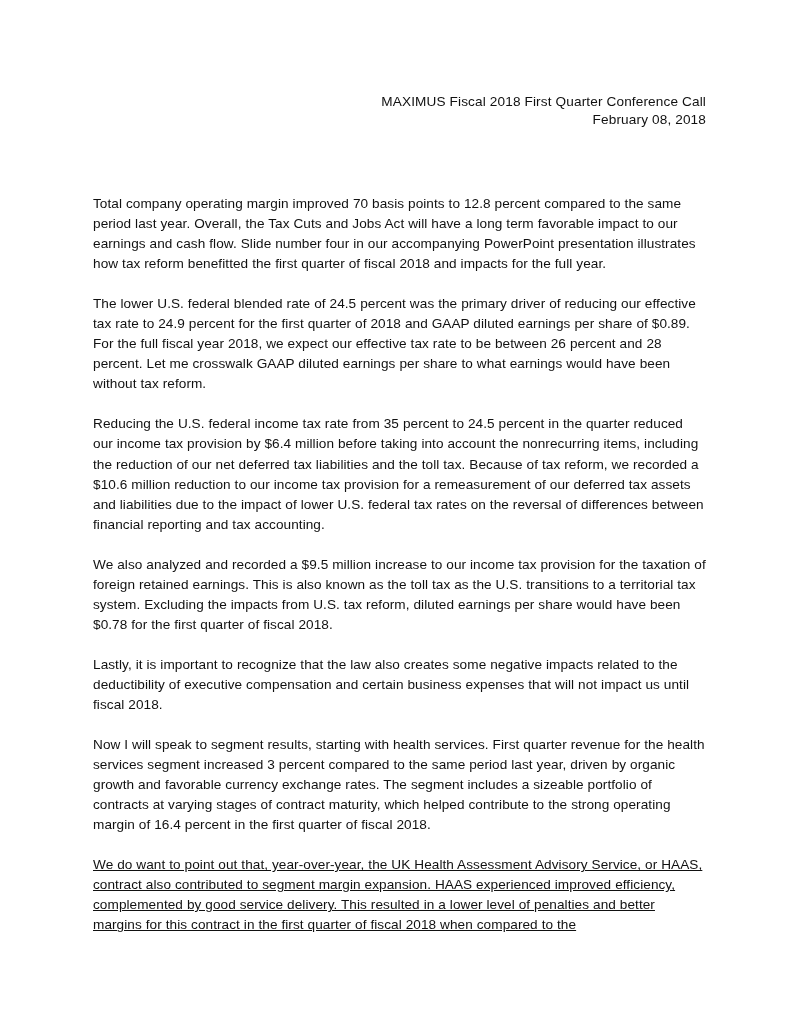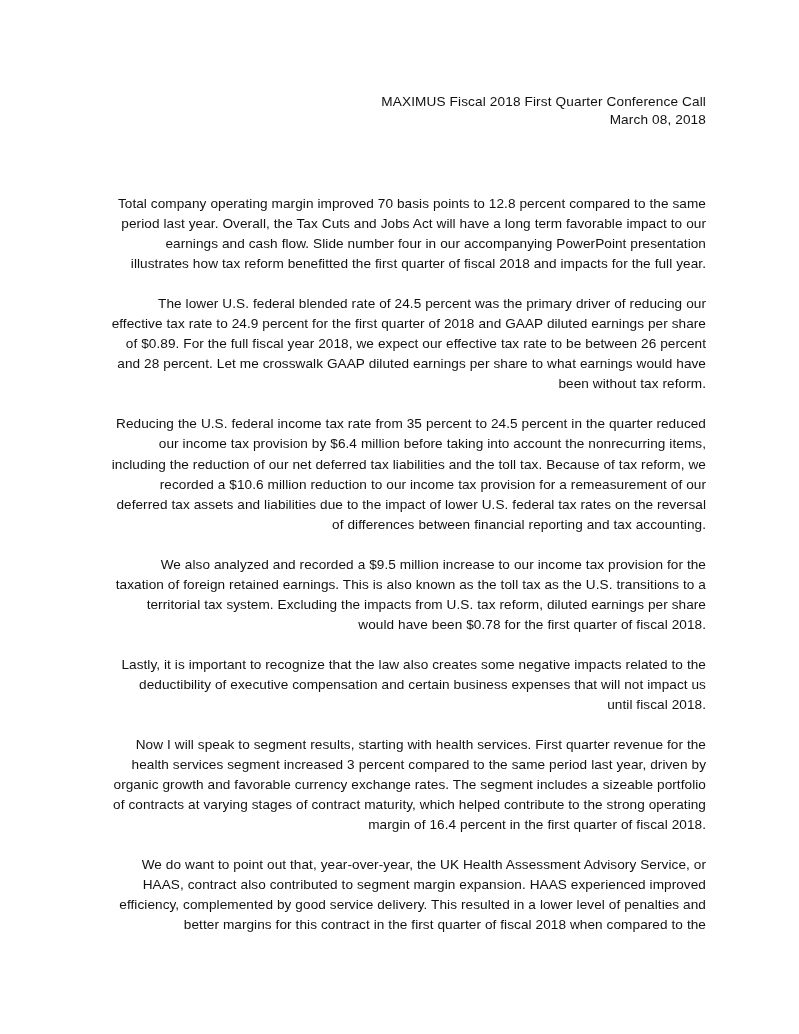--- a/index.html
+++ b/index.html
@@ -43,36 +43,36 @@
     left: 93px;
     width: 613px;
     color: #111111;
     font-size: 13.6px;
     line-height: 20.05px;
     text-align: left;
     letter-spacing: 0.005em;
     word-spacing: 0.004em;
   }
   .doc-body .para {
-    margin: 0 0 20px 18px;
+    margin: 0 0 20px 0;
     padding: 0;
-    text-align: right;
   }
   .doc-body .para:last-child {
     margin-bottom: 0;
+    text-decoration: underline;
   }
 </style>
 </head>
 <body>
 
 <div class="page">
 
   <div class="doc-header">
     <span class="hdr-line">MAXIMUS Fiscal 2018 First Quarter Conference Call</span>
-    <span class="hdr-line">March 08, 2018</span>
+    <span class="hdr-line">February 08, 2018</span>
   </div>
 
   <div class="doc-body">
     <p class="para">Total company operating margin improved 70 basis points to 12.8 percent compared to the same period last year. Overall, the Tax Cuts and Jobs Act will have a long term favorable impact to our earnings and cash flow. Slide number four in our accompanying PowerPoint presentation illustrates how tax reform benefitted the first quarter of fiscal 2018 and impacts for the full year.</p>
     <p class="para">The lower U.S. federal blended rate of 24.5 percent was the primary driver of reducing our effective tax rate to 24.9 percent for the first quarter of 2018 and GAAP diluted earnings per share of $0.89. For the full fiscal year 2018, we expect our effective tax rate to be between 26 percent and 28 percent. Let me crosswalk GAAP diluted earnings per share to what earnings would have been without tax reform.</p>
     <p class="para">Reducing the U.S. federal income tax rate from 35 percent to 24.5 percent in the quarter reduced our income tax provision by $6.4 million before taking into account the nonrecurring items, including the reduction of our net deferred tax liabilities and the toll tax. Because of tax reform, we recorded a $10.6 million reduction to our income tax provision for a remeasurement of our deferred tax assets and liabilities due to the impact of lower U.S. federal tax rates on the reversal of differences between financial reporting and tax accounting.</p>
     <p class="para">We also analyzed and recorded a $9.5 million increase to our income tax provision for the taxation of foreign retained earnings. This is also known as the toll tax as the U.S. transitions to a territorial tax system. Excluding the impacts from U.S. tax reform, diluted earnings per share would have been $0.78 for the first quarter of fiscal 2018.</p>
     <p class="para">Lastly, it is important to recognize that the law also creates some negative impacts related to the deductibility of executive compensation and certain business expenses that will not impact us until fiscal 2018.</p>
     <p class="para">Now I will speak to segment results, starting with health services. First quarter revenue for the health services segment increased 3 percent compared to the same period last year, driven by organic growth and favorable currency exchange rates. The segment includes a sizeable portfolio of contracts at varying stages of contract maturity, which helped contribute to the strong operating margin of 16.4 percent in the first quarter of fiscal 2018.</p>
     <p class="para">We do want to point out that, year-over-year, the UK Health Assessment Advisory Service, or HAAS, contract also contributed to segment margin expansion. HAAS experienced improved efficiency, complemented by good service delivery. This resulted in a lower level of penalties and better margins for this contract in the first quarter of fiscal 2018 when compared to the</p>

